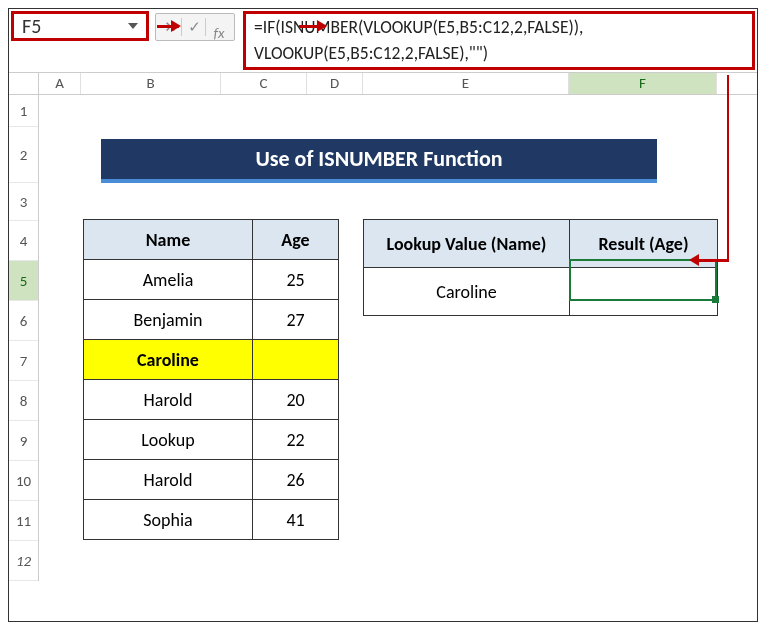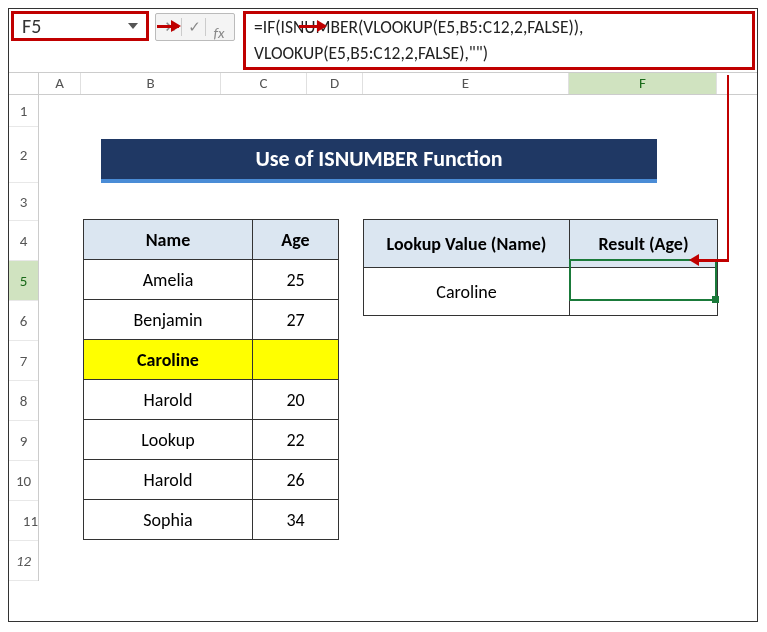--- a/index.html
+++ b/index.html
@@ -277,21 +277,21 @@
         <div class="rowhead" style="height: 32px; line-height: 32px;">1</div>
         <div class="rowhead" style="height: 56px; line-height: 56px;">2</div>
         <div class="rowhead" style="height: 38px; line-height: 38px;">3</div>
         <div class="rowhead" style="height: 40px; line-height: 40px;">4</div>
         <div class="rowhead active" style="height: 40px; line-height: 40px;">5</div>
         <div class="rowhead" style="height: 40px; line-height: 40px;">6</div>
         <div class="rowhead" style="height: 40px; line-height: 40px;">7</div>
         <div class="rowhead" style="height: 40px; line-height: 40px;">8</div>
         <div class="rowhead" style="height: 40px; line-height: 40px;">9</div>
         <div class="rowhead" style="height: 40px; line-height: 40px;">10</div>
-        <div class="rowhead" style="height: 40px; line-height: 40px; text-align: right;">11</div>
+        <div class="rowhead" style="height: 40px; line-height: 40px;">11</div>
         <div class="rowhead" style="height: 40px; line-height: 40px; font-style: italic;">12</div>
       </div>
     <div class="cells">
 
       <div class="title-block">Use of ISNUMBER Function</div>
 
       <table class="data-table">
         <thead>
           <tr>
             <th class="col-name">Name</th>
@@ -318,21 +318,21 @@
             <tr>
               <td class="col-name">Lookup</td>
               <td class="col-age">22</td>
             </tr>
             <tr>
               <td class="col-name">Harold</td>
               <td class="col-age">26</td>
             </tr>
             <tr>
               <td class="col-name">Sophia</td>
-              <td class="col-age">34</td>
+              <td class="col-age">41</td>
             </tr>
           </tbody>
       </table>
 
       <table class="lookup-table">
         <thead>
           <tr>
             <th class="col-lookup">Lookup Value (Name)</th>
             <th class="col-result">Result (Age)</th>
           </tr>

